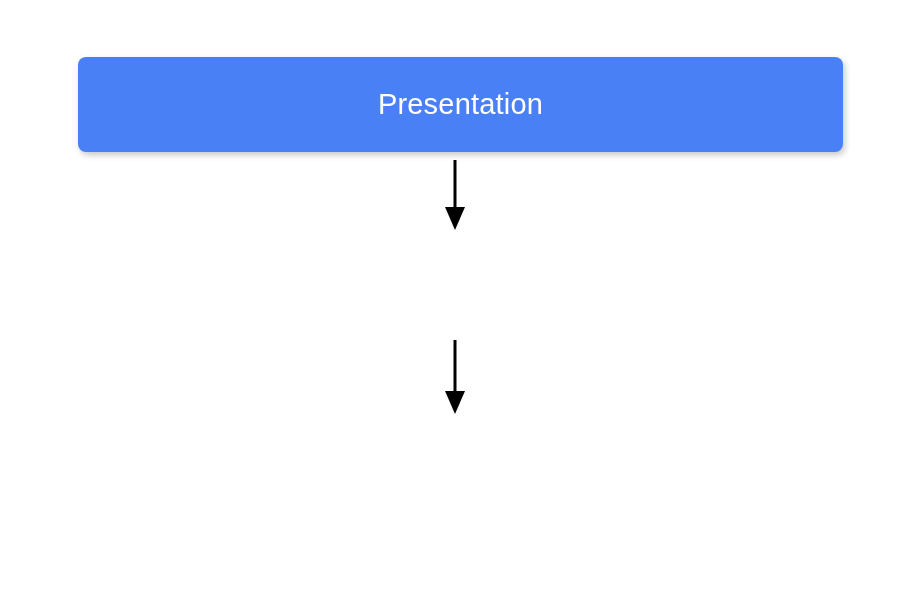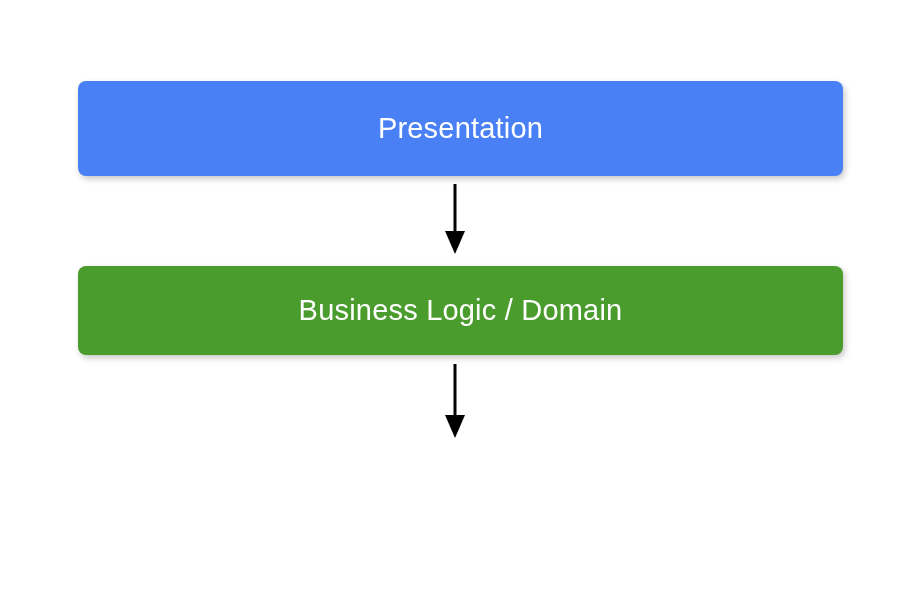--- a/index.html
+++ b/index.html
@@ -13,21 +13,20 @@
     background: #ffffff;
     font-family: "Liberation Sans", "DejaVu Sans", sans-serif;
     overflow: hidden;
   }
 
   #diagram-canvas {
     position: relative;
     width: 916px;
     height: 489px;
     background: #ffffff;
-    margin-top: 24px;
   }
 
   .layer-box {
     position: absolute;
     border-radius: 8px;
     box-shadow: 2px 3px 6px rgba(0, 0, 0, 0.22);
     display: flex;
     align-items: center;
     justify-content: center;
     box-sizing: border-box;
@@ -94,23 +93,20 @@
     <span class="layer-label" style="color: rgb(255, 255, 255);">Presentation</span>
   </div>
 
   <div class="arrow-connector" id="arrow-presentation-to-business">
     <svg viewBox="0 0 60 72" preserveAspectRatio="none" aria-hidden="true">
       <line x1="30" y1="0" x2="30" y2="50" stroke="#000000" stroke-width="3"></line>
       <polygon points="30,70 20,47 40,47" fill="#000000"></polygon>
     </svg>
   </div>
 
-  <div class="layer-box" id="box-business-logic" style="background-color: rgb(74, 156, 45);">
-    <span class="layer-label" style="color: rgb(255, 255, 255);">Business Logic / Domain</span>
-  </div>
 
   <div class="arrow-connector" id="arrow-business-to-data">
     <svg viewBox="0 0 60 76" preserveAspectRatio="none" aria-hidden="true">
       <line x1="30" y1="0" x2="30" y2="54" stroke="#000000" stroke-width="3"></line>
       <polygon points="30,74 20,51 40,51" fill="#000000"></polygon>
     </svg>
   </div>
 
 
 </div>

